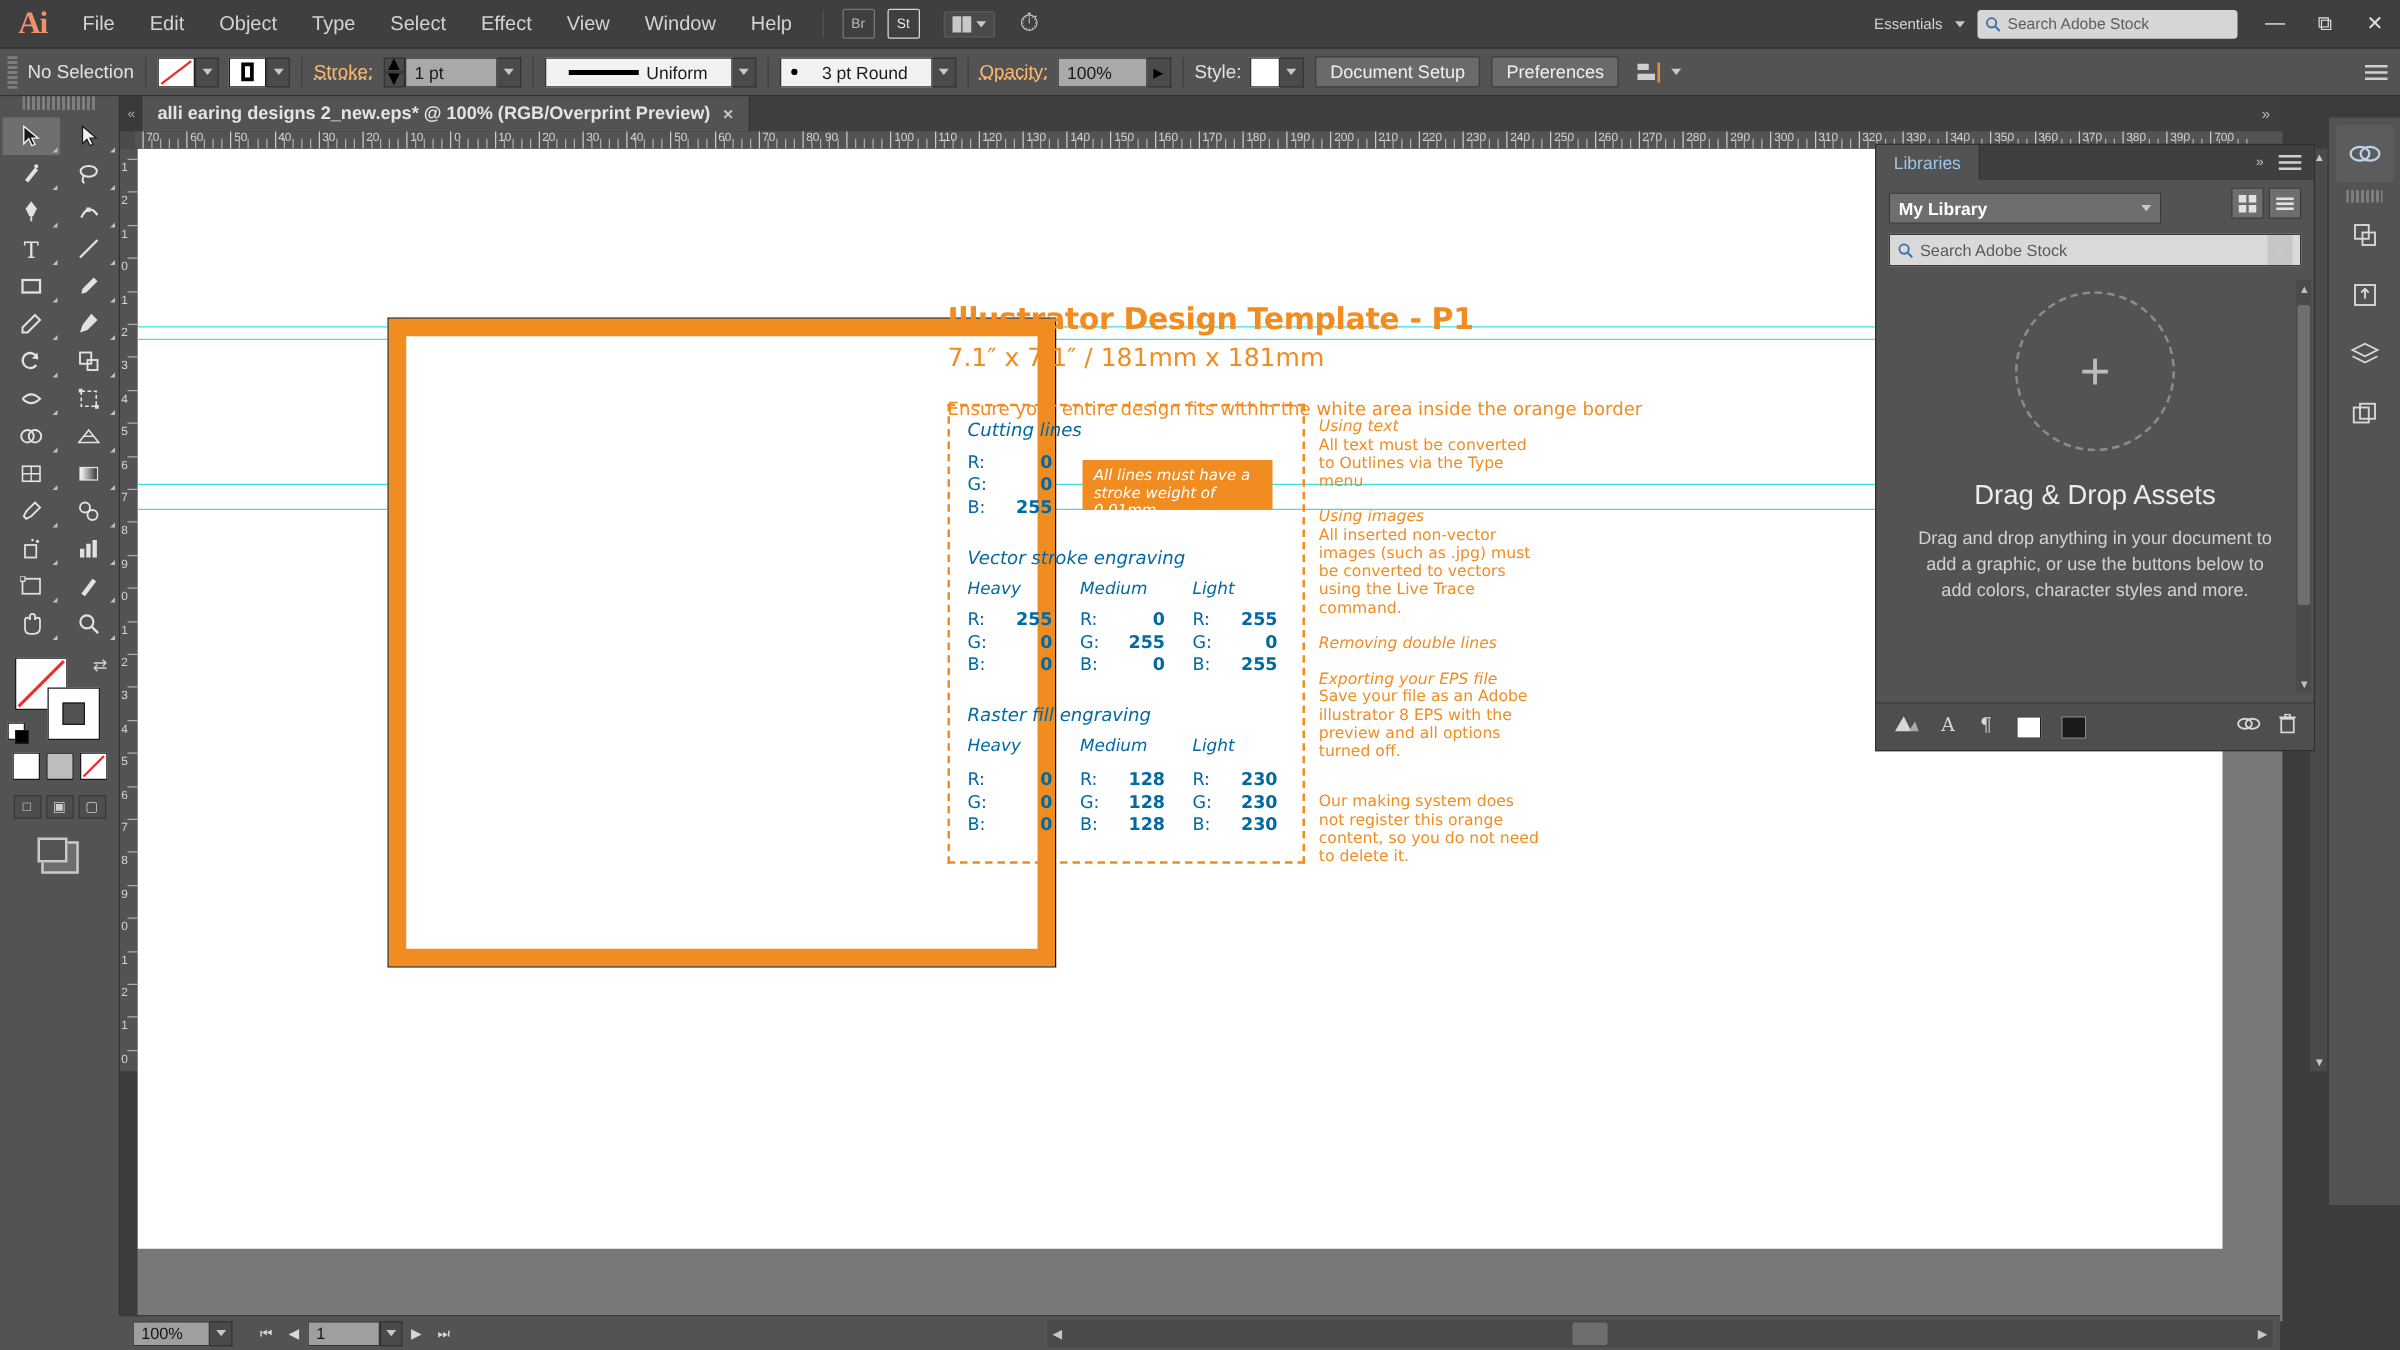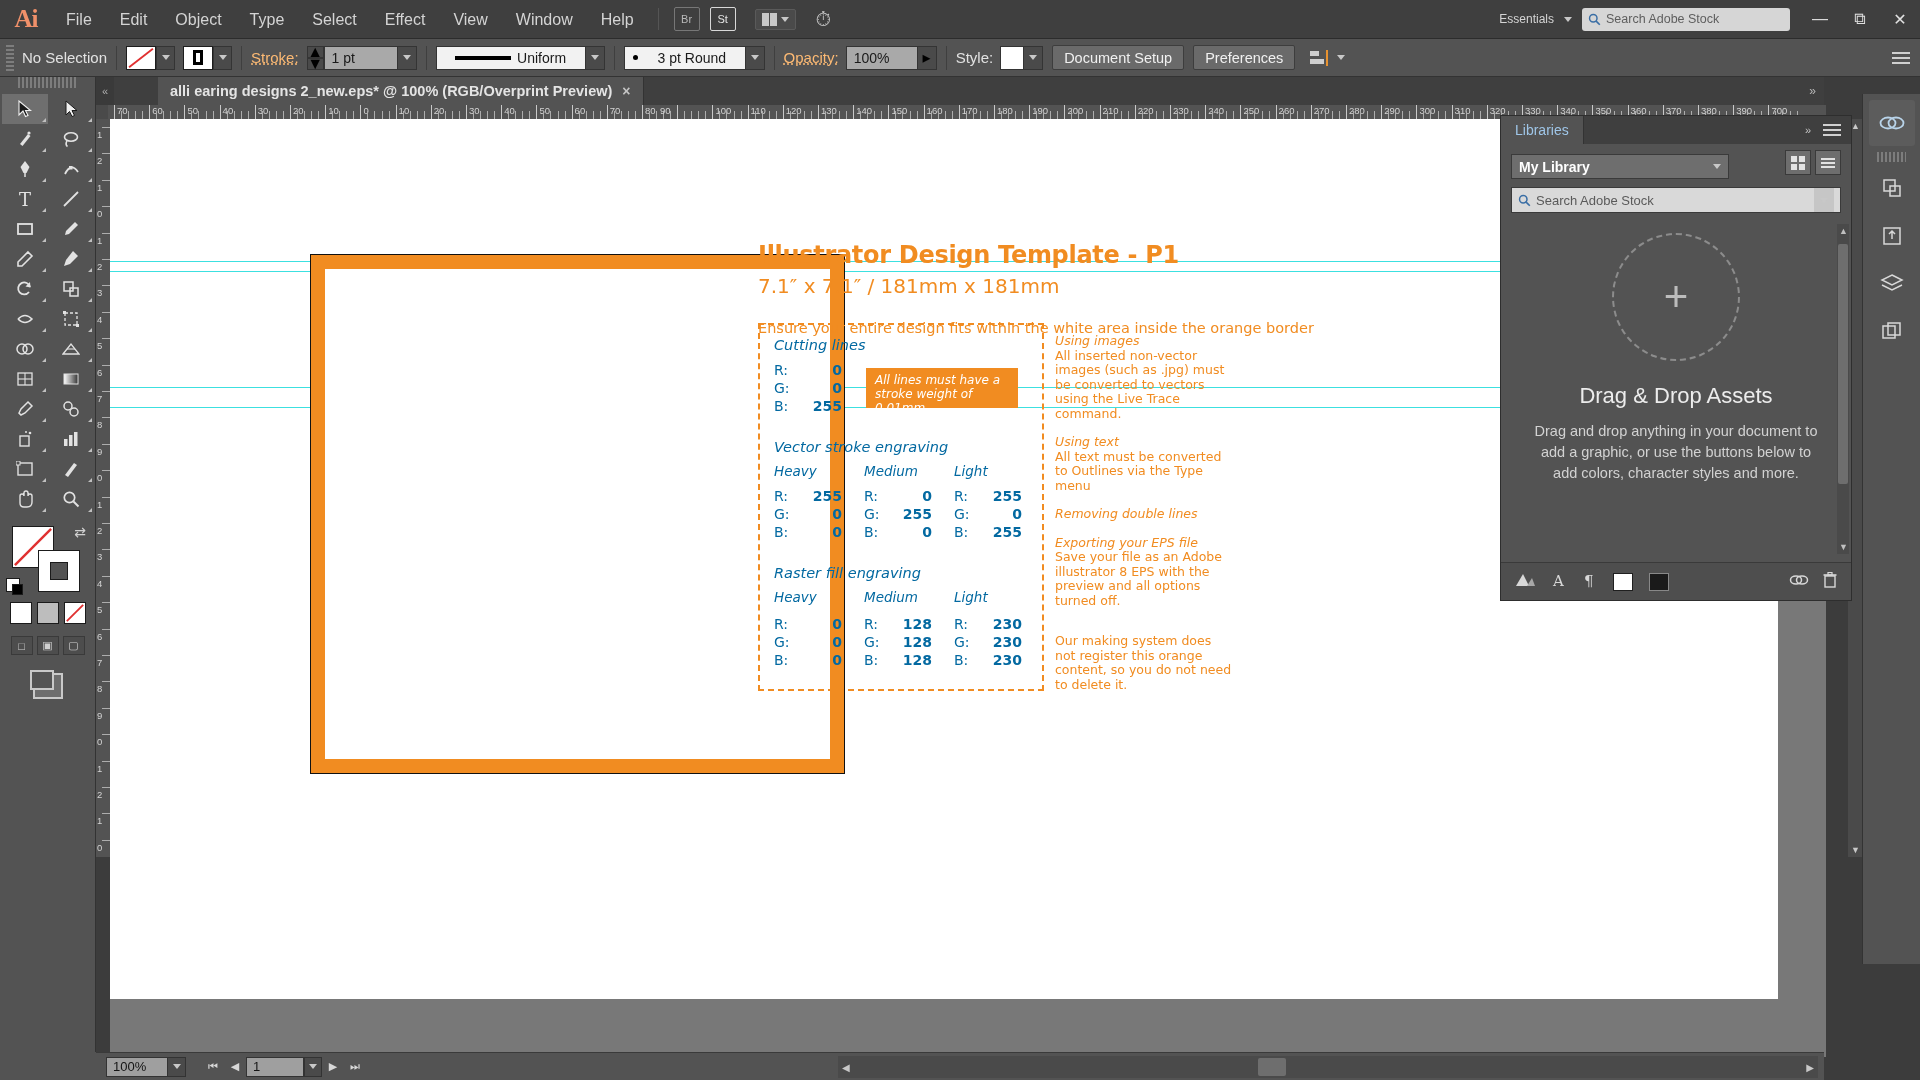--- a/index.html
+++ b/index.html
@@ -177,21 +177,21 @@
     position:absolute; left:96px; top:77px; width:1728px; height:28px;
     background:#3f3f3f; display:flex; align-items:stretch;
   }
   .tab-arrows {
     width:18px; display:flex; align-items:center; justify-content:center;
     color:#b0b0b0; font-size:11px; background:#3a3a3a;
   }
   .doctab {
     background:#535353; display:flex; align-items:center; gap:10px;
     padding:0 12px; color:#e4e4e4; font-size:14.5px;
-    border-right:1px solid #333; font-weight:bold;margin-left:44px;
+    border-right:1px solid #333; font-weight:bold;
   }
   .doctab .x { color:#c5c5c5; font-size:14px; }
   .tabbar-right { margin-left:auto; display:flex; align-items:center; gap:10px; padding-right:8px; color:#b8b8b8; font-size:12px; }
 
   
   .hruler {
     position:absolute; left:108px; top:105px; width:1718px; height:14px;
     background:#535353; overflow:hidden;
   }
   .hruler .tickwrap { position:relative; height:14px; }
@@ -1197,26 +1197,26 @@
                 </div>
             </div>
           </div>
         </div>
       </div>
 
       <div class="callout">All  lines must have a stroke weight of 0.01mm</div>
 
       <div class="rightnotes">
         <div class="rn-block">
+          <div class="rn-h">Using text</div>
+          <div>All text must be converted to Outlines via the Type menu</div>
+        </div>
+        <div class="rn-block">
           <div class="rn-h">Using images</div>
           <div>All inserted non-vector images (such as .jpg) must be converted to vectors using the Live Trace command.</div>
-        </div>
-        <div class="rn-block">
-          <div class="rn-h">Using text</div>
-          <div>All text must be converted to Outlines via the Type menu</div>
         </div>
         <div class="rn-block">
           <div class="rn-h">Removing double lines</div>
         </div>
         <div class="rn-block">
           <div class="rn-h">Exporting your EPS file</div>
           <div>Save your file as an Adobe illustrator 8 EPS with the preview and all options turned off.</div>
         </div>
         <div class="rn-block" style="margin-top:26px">
           <div>Our making system does not register this orange content, so you do not need to delete it.</div>

